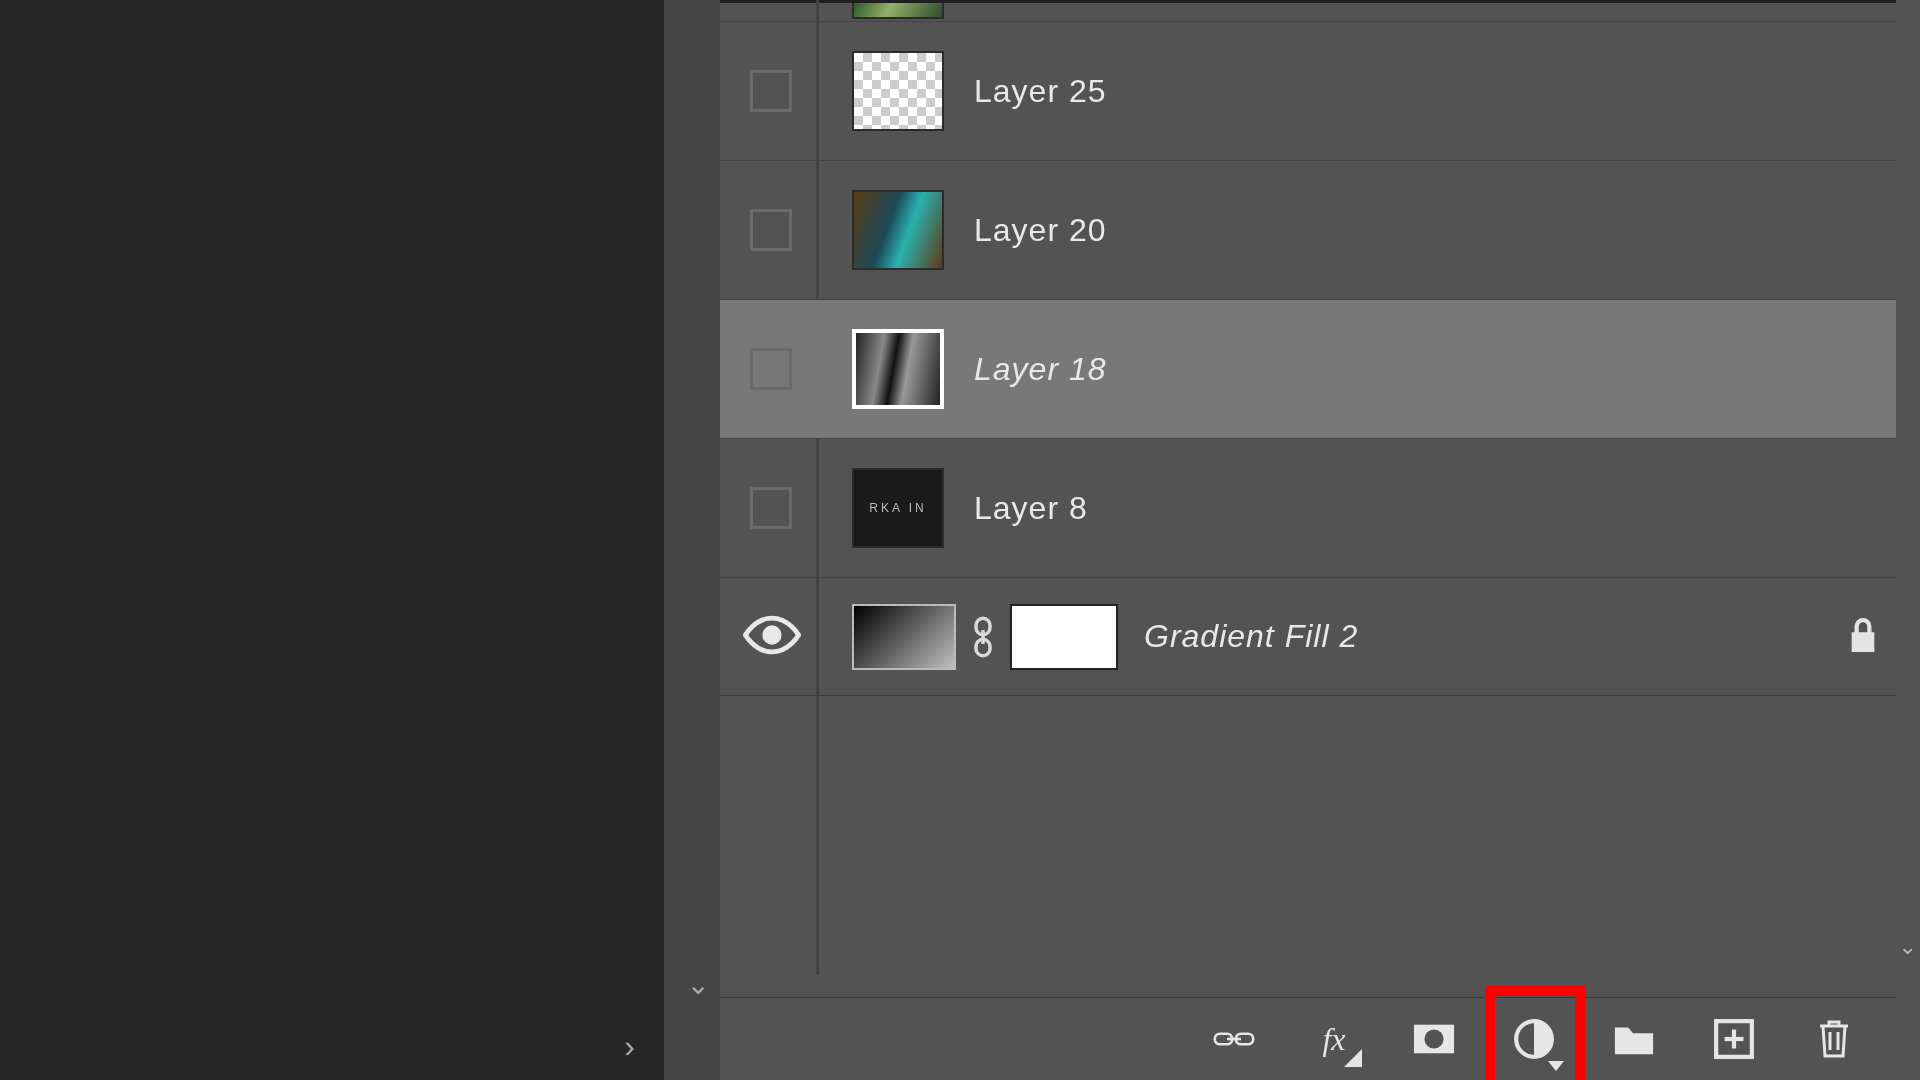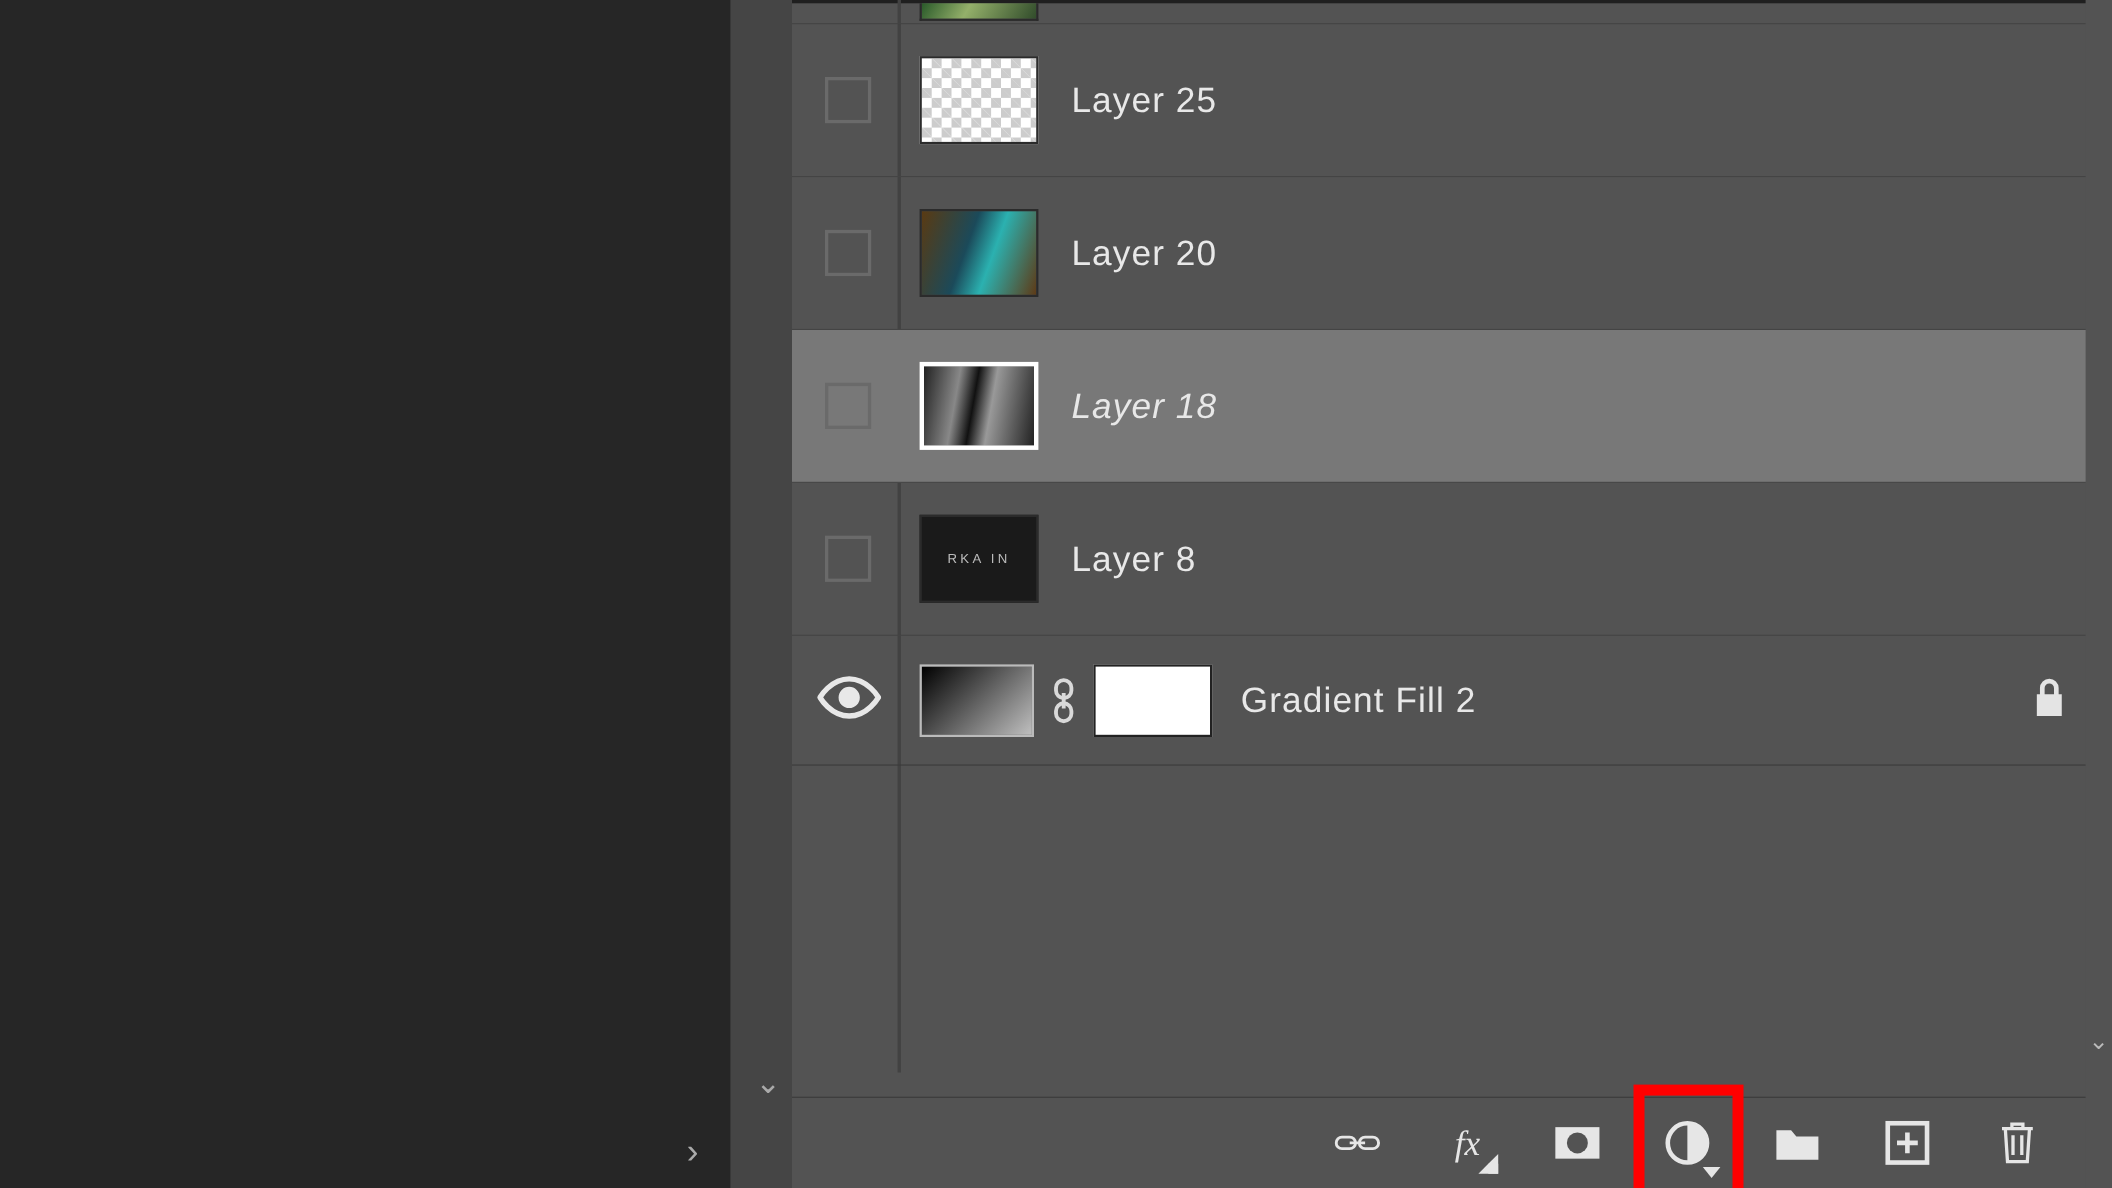--- a/index.html
+++ b/index.html
@@ -12,26 +12,26 @@
   .left-chev-right { position: absolute; right: 85px; top: 1028px; color: #aaa; font-size: 32px; }
 
   .panel-wrap { flex: 1; height: 100%; background: #535353; position: relative; display:flex; flex-direction:column;}
   .panel-wrap::before{content:"";position:absolute;left:0;top:0;width:100%;height:3px;background:#1f1f1f;}
   .indent-line { position: absolute; left: 96px; top: 0; width: 3px; height: 975px; background: #424242; }
 
   .layers { flex:1; overflow:hidden; }
   .layer-row { height: 139px; display: flex; align-items: center; position: relative; border-bottom: 1px solid #444; }
   .layer-row.partial-top { height: 22px; border-bottom:1px solid #444;}
   .layer-row.selected { background: #787878; font-style: italic; }
-  .layer-row .after-indent { margin-left: 52px; display:flex; align-items:center; height:100%;}
+  .layer-row .after-indent { margin-left: 68px; display:flex; align-items:center; height:100%;}
   .vis-box { position:absolute; left:30px; width:42px; height:42px; border:3px solid #6a6a6a; background:transparent; }
   .vis-eye { position:absolute; left:23px; color:#e8e8e8;}
   .vis-eye svg{width:58px;height:58px;}
   .mini-indent { width: 64px; }
-  .thumb { width: 108px; height: 80px; border: 2px solid #2b2b2b; background:#777; position:relative; overflow:hidden;}
+  .thumb { width: 92px; height: 80px; border: 2px solid #2b2b2b; background:#777; position:relative; overflow:hidden;}
   .thumb.trans { background-image:
       linear-gradient(45deg,#ccc 25%,transparent 25%,transparent 75%,#ccc 75%),
       linear-gradient(45deg,#ccc 25%,transparent 25%,transparent 75%,#ccc 75%);
       background-size:18px 18px; background-position:0 0,9px 9px; background-color:#fff;}
   .thumb.photo1 { background: linear-gradient(120deg,#2a5a2a,#94b06a 40%,#314c2b); }
   .thumb.photo2 { background: linear-gradient(150deg,#1d4071,#6b9250 45%,#2c5488 70%); }
   .thumb.photo2::after{content:"";position:absolute;left:40px;top:22px;width:32px;height:40px;border:3px solid #cfe5ff;background:rgba(90,140,200,.6);}
   .thumb.photo3 { background: linear-gradient(110deg,#5a3a12,#1b4a5a 40%,#2bb1b0 60%,#5e3a16);}
   .thumb.photo4 { background:#000; }
   .thumb.photo4::before,.thumb.photo4::after{content:"";position:absolute;top:30px;width:28px;height:22px;border-radius:6px;background:radial-gradient(circle,#ff2a2a,#6a0000);} 
@@ -134,21 +134,21 @@
           <div class="mini-indent"></div>
         <div class="thumb grad small"></div>
         <span class="link-icon">
           <svg viewBox="0 0 24 36" fill="none" stroke="currentColor" stroke-width="3">
               <rect x="6" y="2" width="12" height="14" rx="6"></rect>
               <rect x="6" y="20" width="12" height="14" rx="6"></rect>
               <line x1="12" y1="12" x2="12" y2="24"></line>
             </svg>
         </span>
         <div class="mask-thumb"></div>
-        <span class="lname" style="margin-left:26px;">Gradient Fill 2</span>
+        <span class="lname" style="margin-left:26px;font-style:italic;">Gradient Fill 2</span>
       </div>
       <span class="lock-icon">
         <svg viewBox="0 0 24 28" fill="currentColor">
             <path d="M6 12V8a6 6 0 1 1 12 0v4h2v14H4V12h2zm3 0h6V8a3 3 0 1 0-6 0v4z"></path>
           </svg>
       </span>
     </div>
 
   </div>
 

